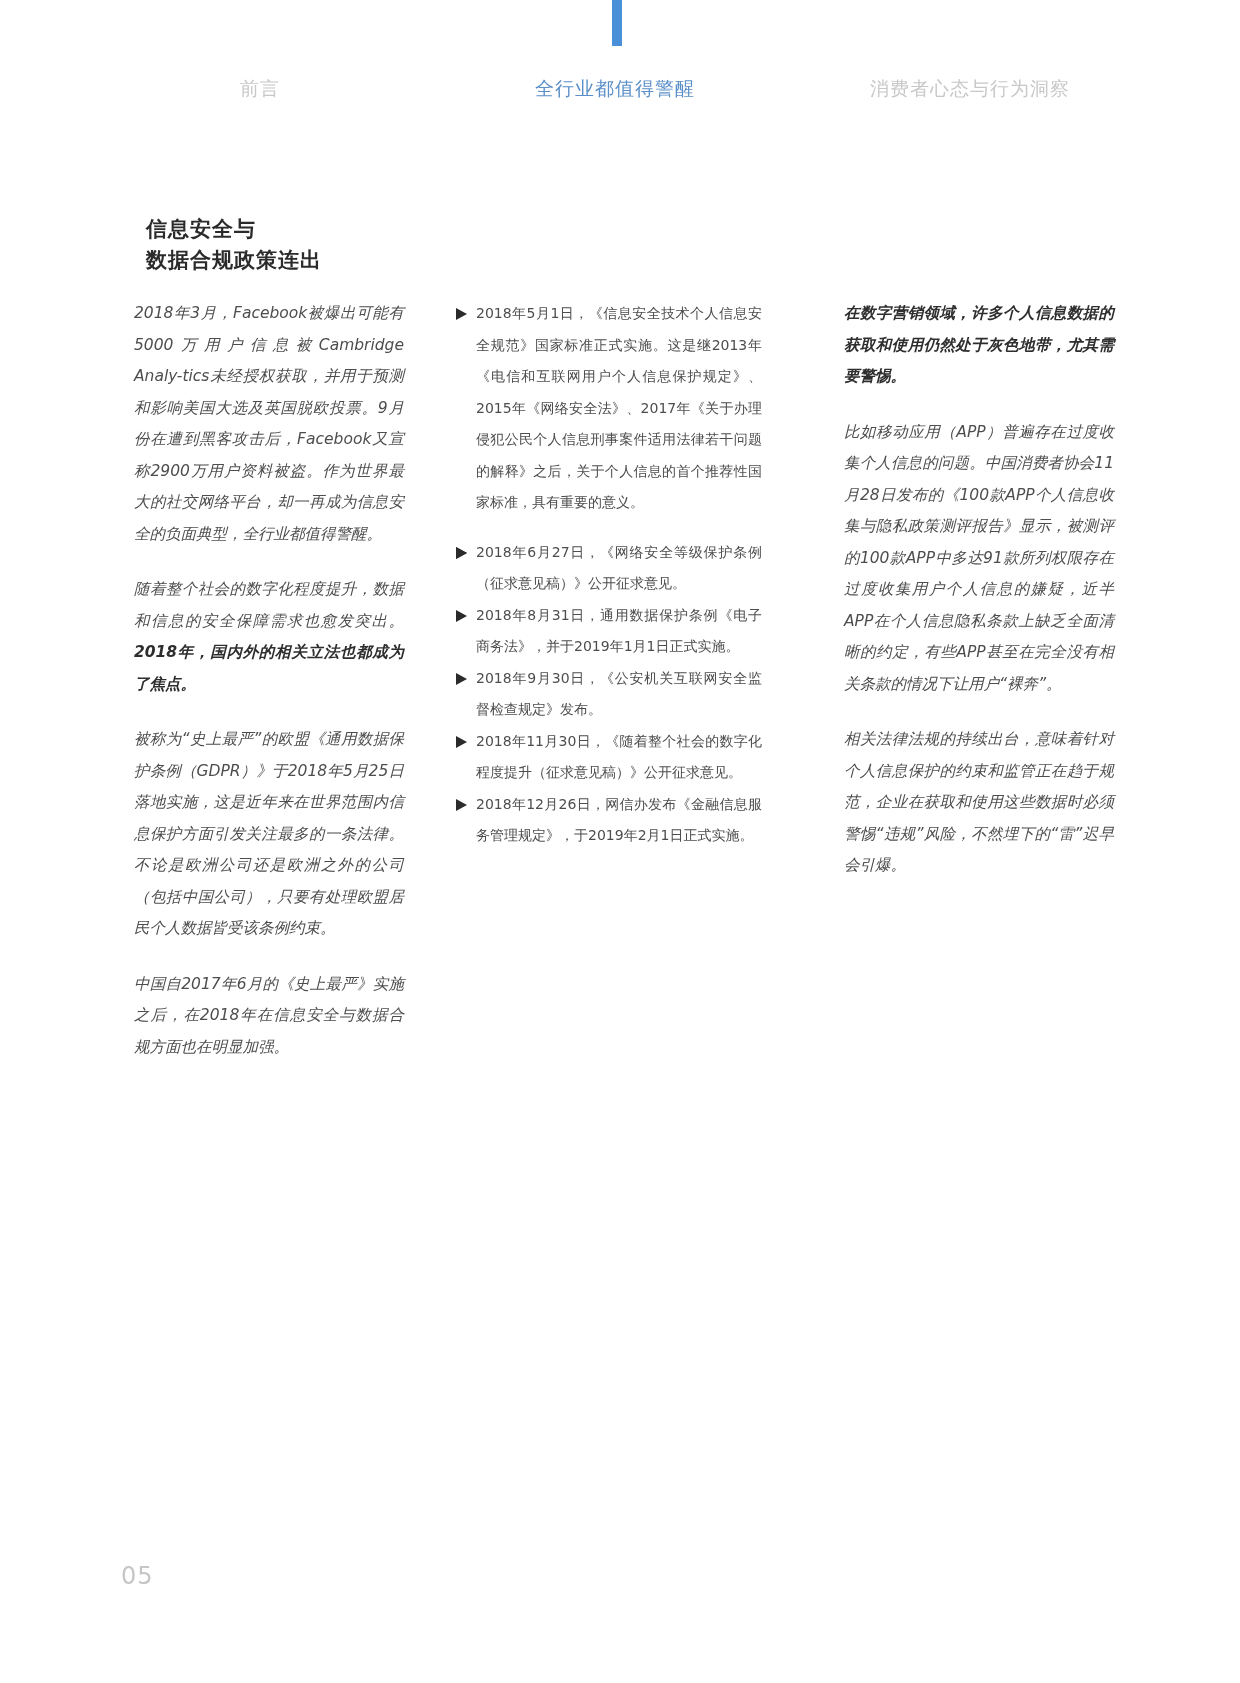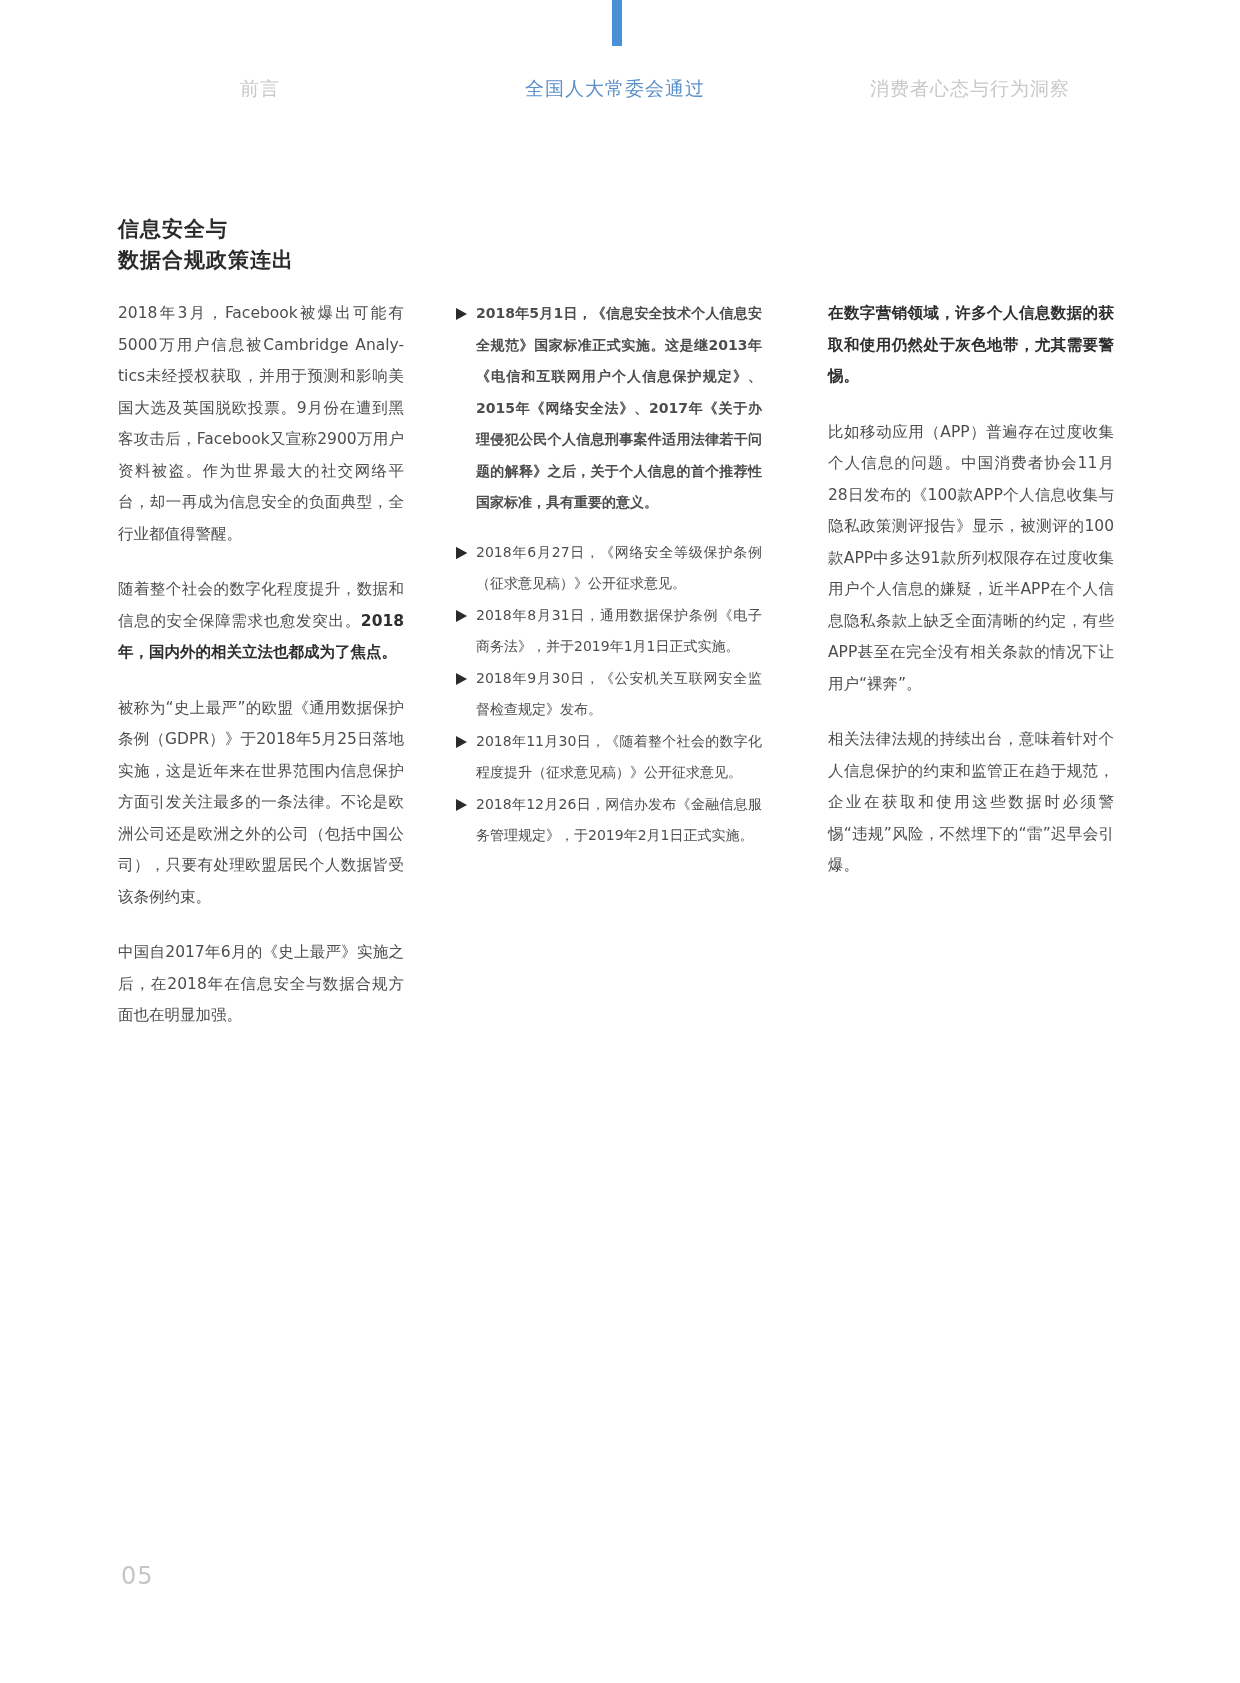--- a/index.html
+++ b/index.html
@@ -48,44 +48,44 @@
     .heading {
       position: absolute;
       left: 118px;
       top: 214px;
       font-size: 21px;
       font-weight: bold;
       color: #2b2b2b;
       line-height: 31px;
       letter-spacing: 1px;
     }
-    .heading span { display: block; }
+    .heading span { display: block; margin-left: 28px; }
 
     .col {
       position: absolute;
       top: 298px;
       font-size: 15.5px;
       line-height: 31.5px;
       color: #4d4d4d;
       text-align: justify;
     }
     .col-left { left: 118px; width: 286px; }
     .col-mid { left: 456px; width: 306px; font-size: 14px; }
     .col-right { left: 828px; width: 286px; }
 
-    .para { margin: 0 0 24px 0; }
+    .para { margin: 0 0 24px 16px; font-style: italic; }
     .para .strong { color: #2e2e2e; font-weight: bold; }
     .para.strong-all { color: #2e2e2e; font-weight: bold; }
 
     .bullet {
       position: relative;
       padding-left: 20px;
       margin: 0;
     }
-    .bullet.gap-after { margin-bottom: 18px; font-weight: bold; }
+    .bullet.gap-after { margin-bottom: 18px; }
     .bullet .tri {
       position: absolute;
       left: 0;
       top: 10px;
       width: 0;
       height: 0;
       border-top: 6.5px solid transparent;
       border-bottom: 6.5px solid transparent;
       border-left: 11px solid #2b2b2b;
     }
@@ -99,21 +99,21 @@
       letter-spacing: 1px;
     }
   </style>
 </head>
 <body>
 
 <div class="top-marker"></div>
 
 <nav class="nav">
   <div class="nav-tab t0">前言</div>
-  <div class="nav-tab t1 active">全国人大常委会通过</div>
+  <div class="nav-tab t1 active">全行业都值得警醒</div>
   <div class="nav-tab t2">消费者心态与行为洞察</div>
 </nav>
 
 <h1 class="heading" style="margin:0;">
   <span>信息安全与</span>
   <span>数据合规政策连出</span>
 </h1>
 
 <div class="col col-left">
   <p class="para">2018年3月，Facebook被爆出可能有5000万用户信息被Cambridge Analy-tics未经授权获取，并用于预测和影响美国大选及英国脱欧投票。9月份在遭到黑客攻击后，Facebook又宣称2900万用户资料被盗。作为世界最大的社交网络平台，却一再成为信息安全的负面典型，全行业都值得警醒。</p>

